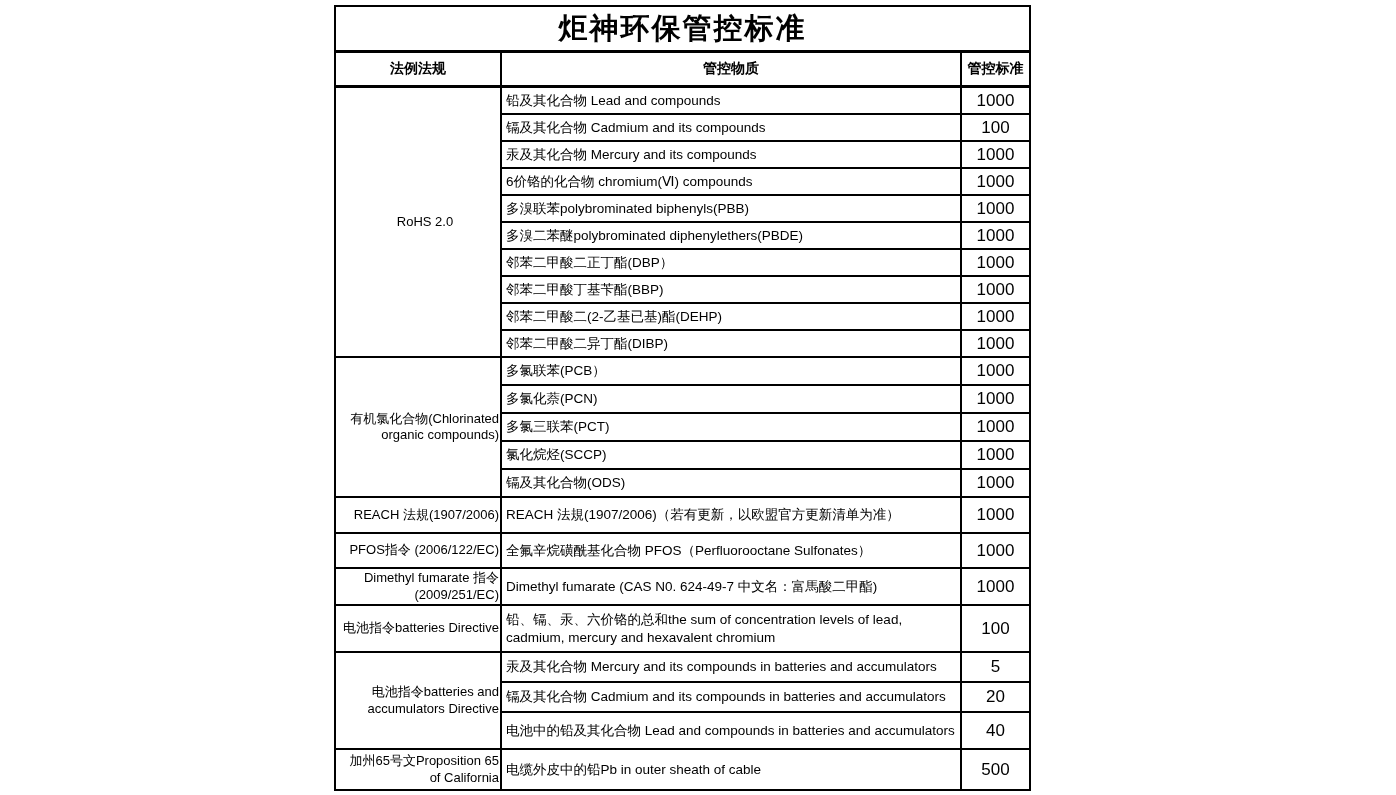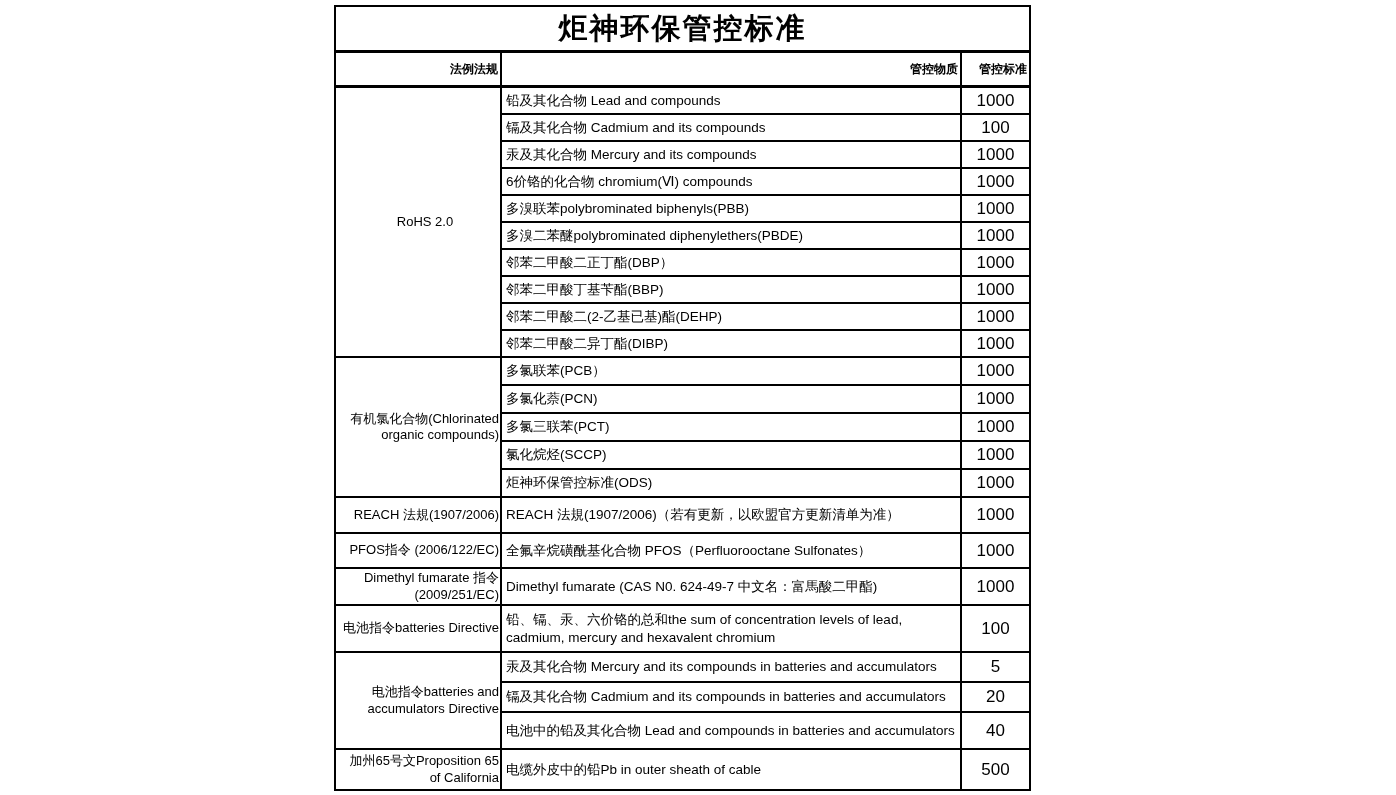--- a/index.html
+++ b/index.html
@@ -23,23 +23,23 @@
   }
   tr.h-title td{height:41px;border-bottom-width:3px;}
   .title{
     font-size:29px;
     font-weight:bold;
     text-align:center;
     letter-spacing:2px;
   }
   tr.h-head th{height:32px;border-bottom-width:3px;}
   th.colhead{
-    font-size:12px;
+    font-size:14px;
     font-weight:bold;
-    text-align:right;
+    text-align:center;
     padding:0 2px;
   }
   td.law{
     font-size:13px;
     text-align:right;
     padding:1px 1px 1px 3px;
     line-height:1.25;
   }
   td.law.center{text-align:center;padding-left:15px;border-radius:8px;}
   td.sub{
@@ -138,21 +138,21 @@
     </tr>
     <tr class="h28">
       <td class="sub">多氯三联苯(PCT)</td>
       <td class="lim">1000</td>
     </tr>
     <tr class="h28">
       <td class="sub">氯化烷烃(SCCP)</td>
       <td class="lim">1000</td>
     </tr>
     <tr class="h28">
-      <td class="sub">炬神环保管控标准(ODS)</td>
+      <td class="sub">镉及其化合物(ODS)</td>
       <td class="lim">1000</td>
     </tr>
 
     <tr class="h36">
       <td class="law">REACH 法規(1907/2006)</td>
       <td class="sub">REACH 法規(1907/2006)（若有更新，以欧盟官方更新清单为准）</td>
       <td class="lim">1000</td>
     </tr>
 
     <tr class="h35">

